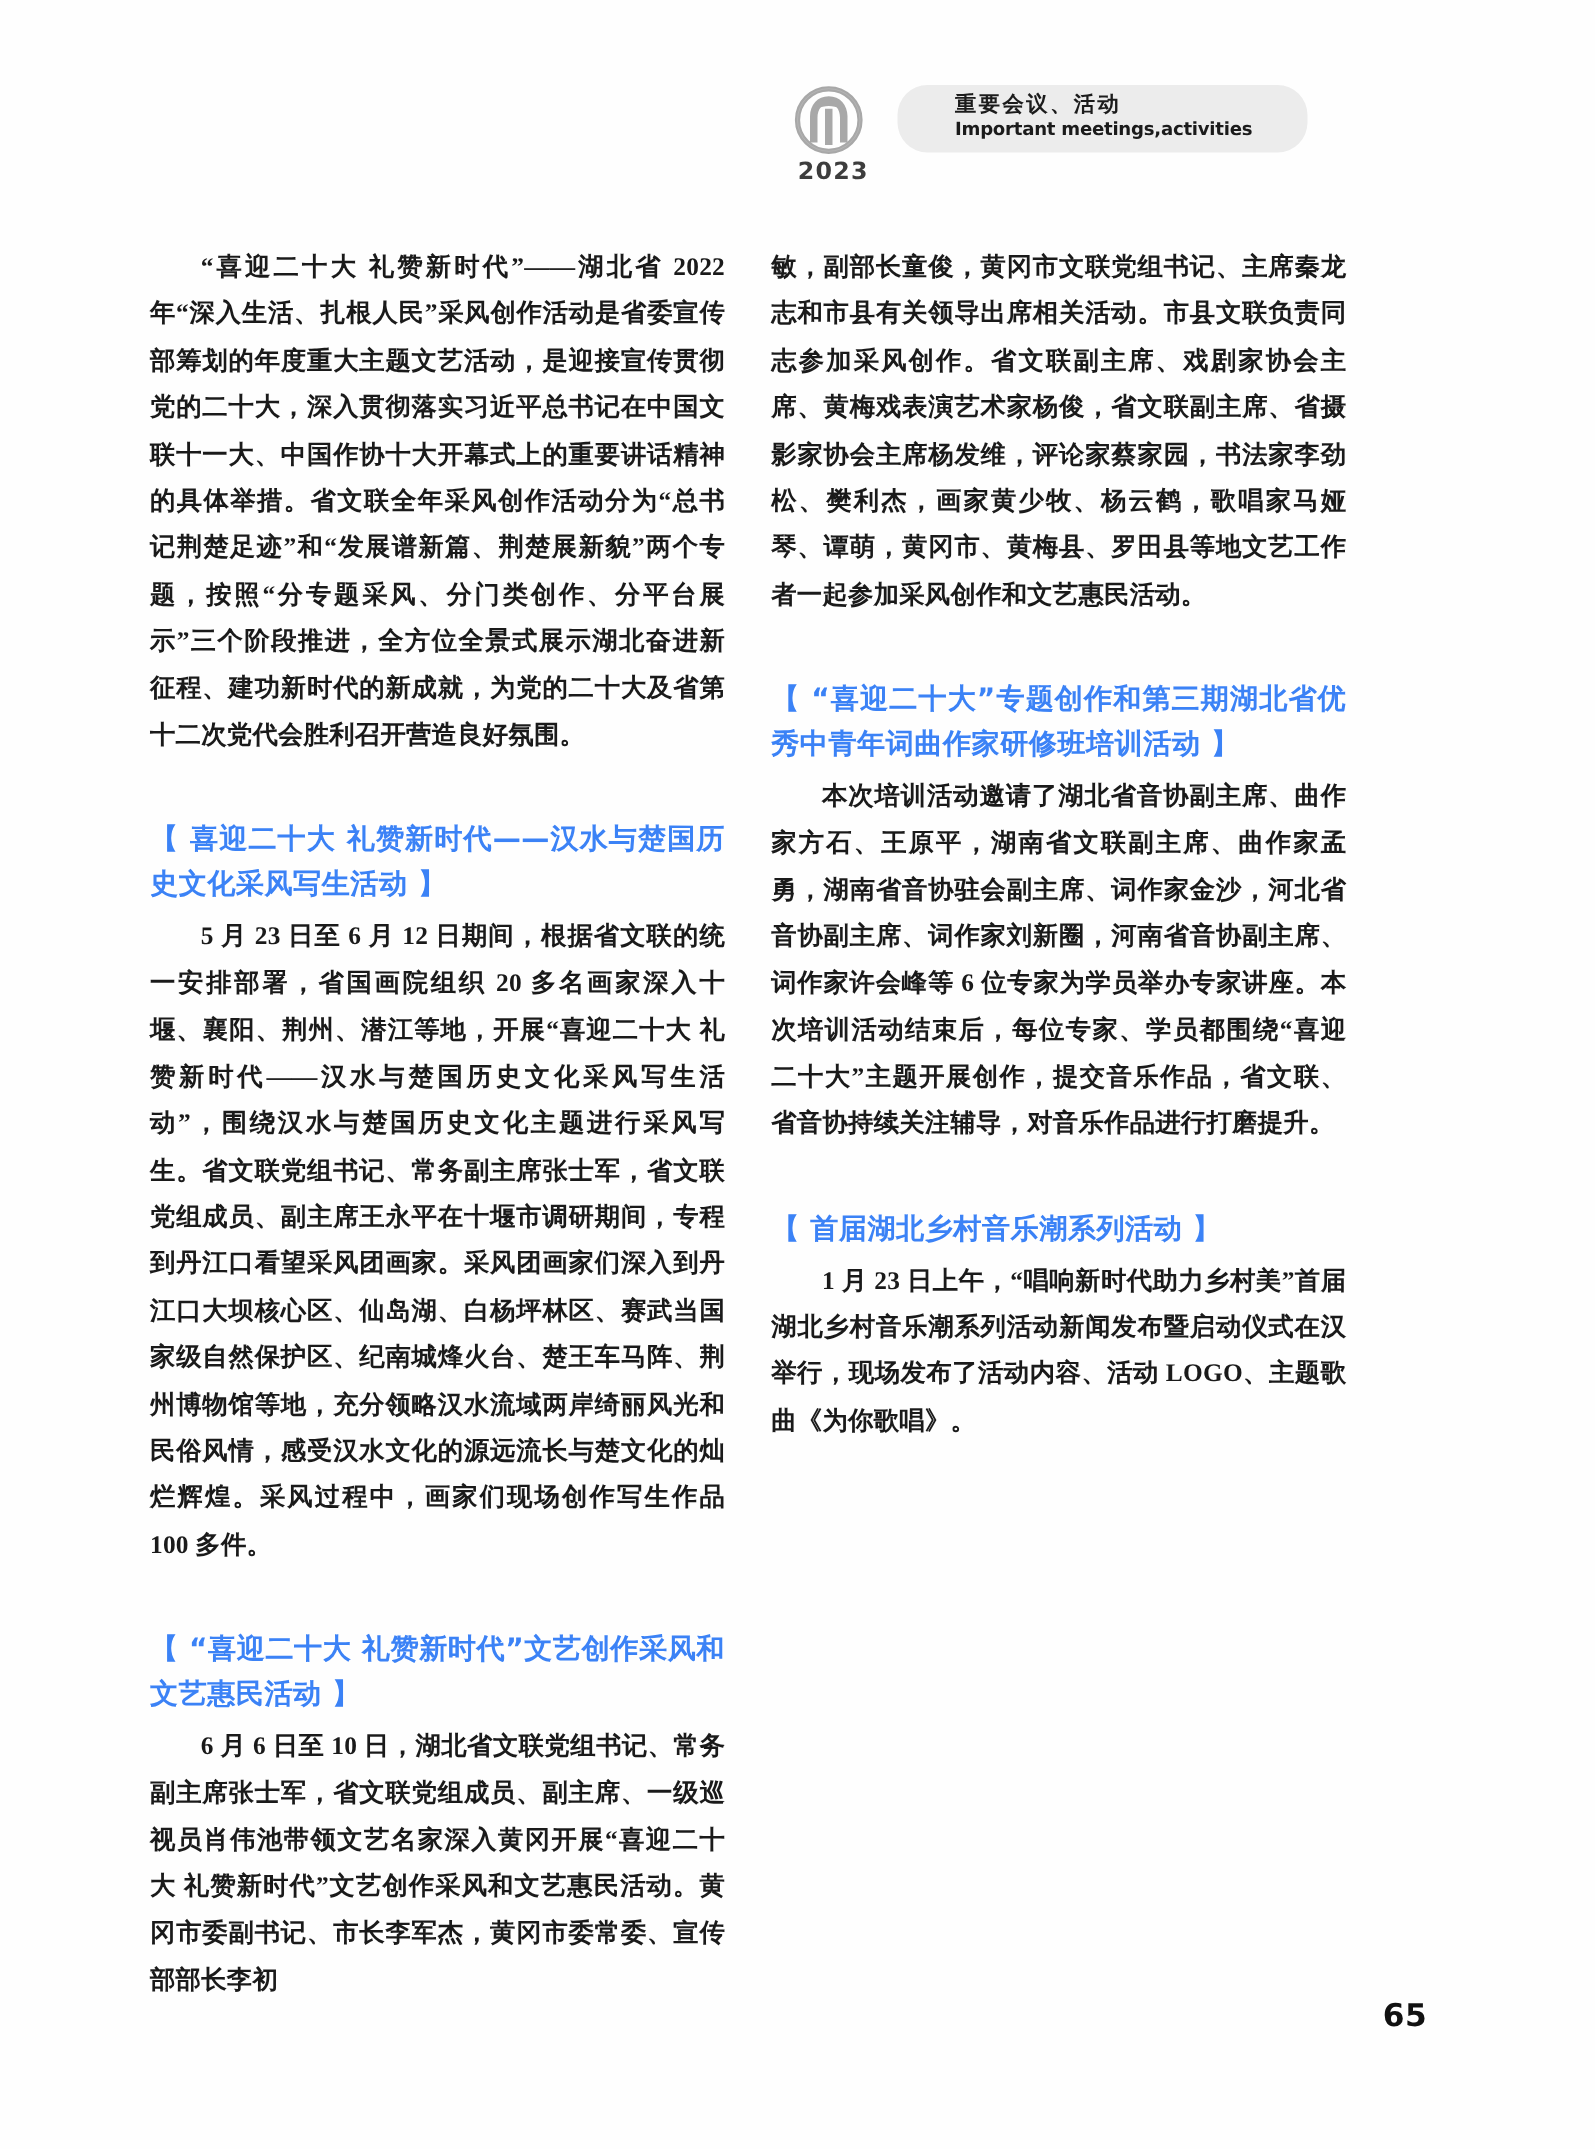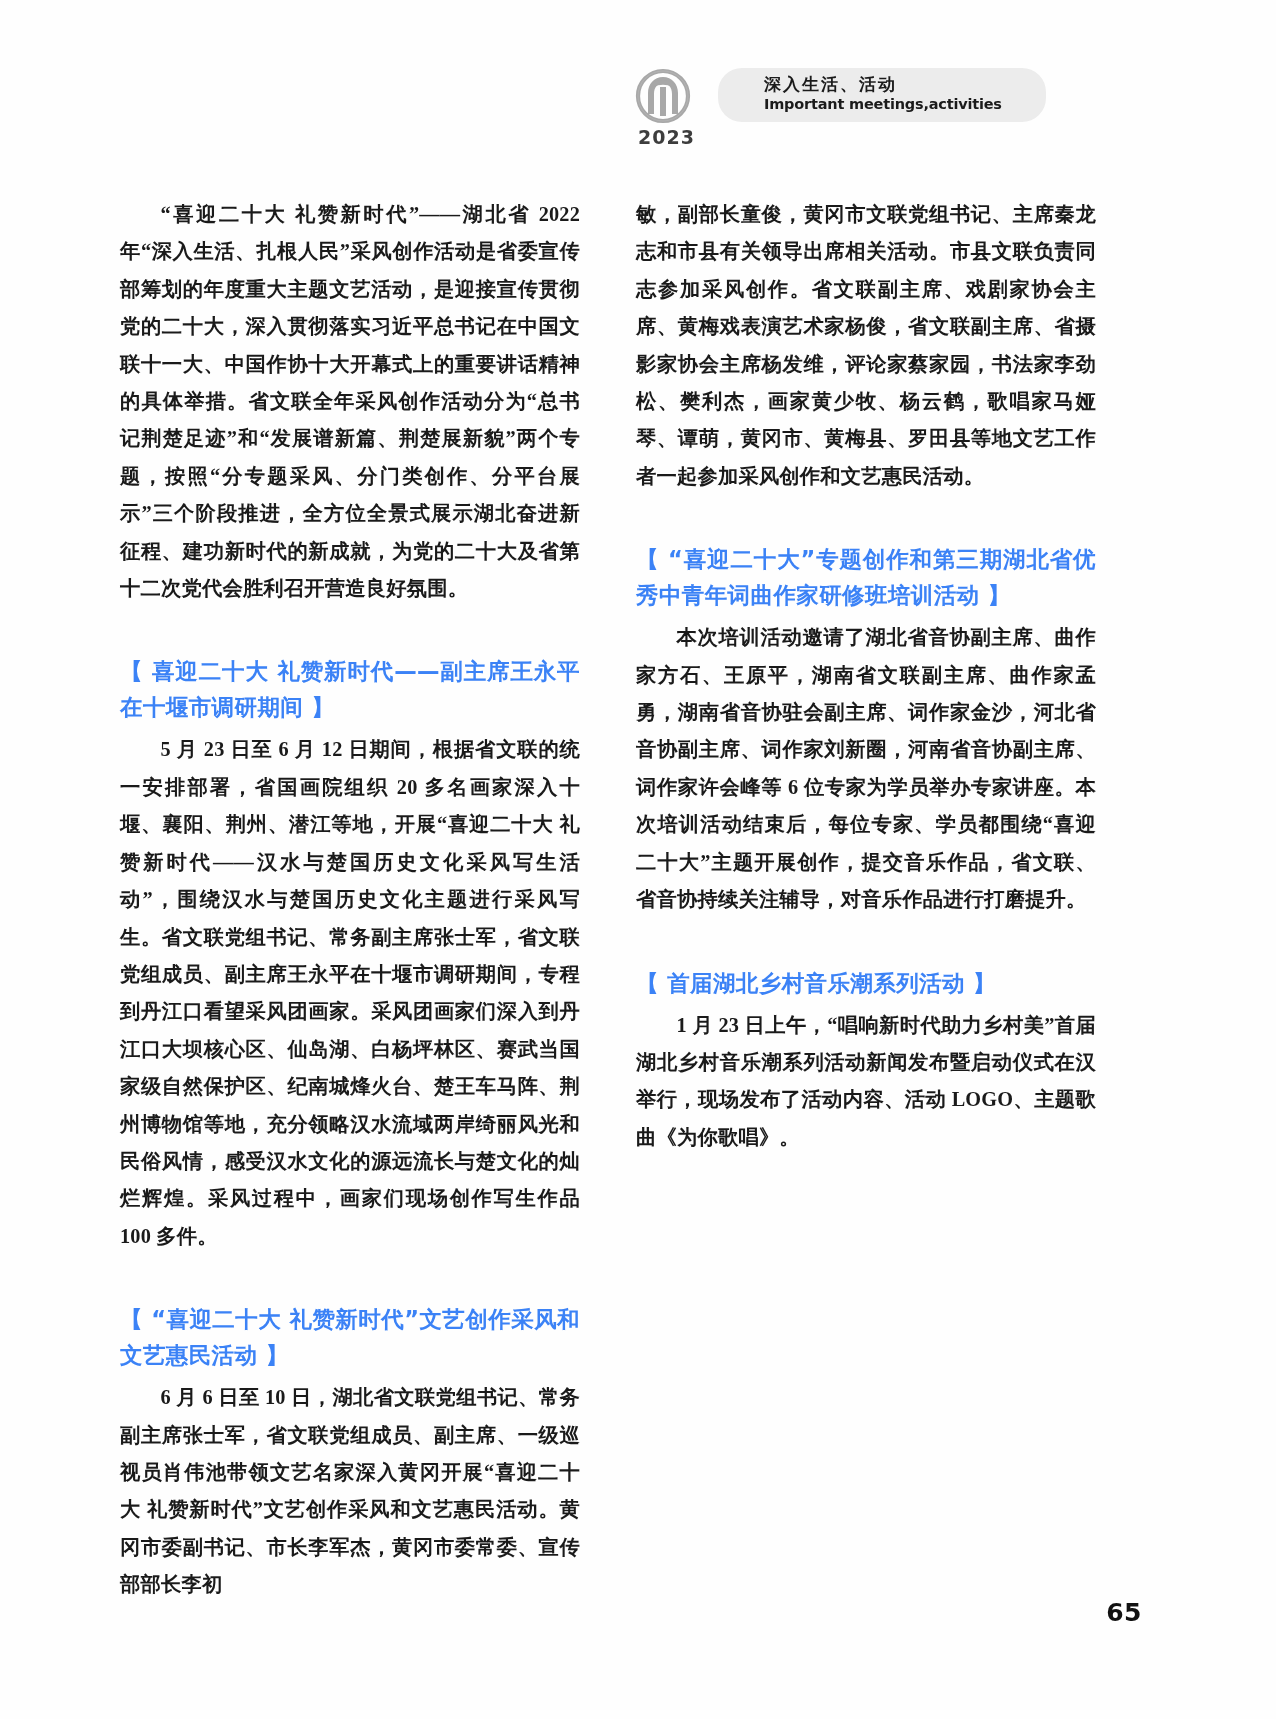--- a/index.html
+++ b/index.html
@@ -89,21 +89,21 @@
     text-align: right;
   }
 
   
   .columns {
     position: absolute;
     top: 196px;
     left: 120px;
     width: 1036px;
     display: flex;
-    gap: 56px;
+    gap: 37px;
   }
   .col {
     width: 460px;
   }
 
   
   .para {
     font-size: 20.3px;
     line-height: 37.4px;
     text-align: justify;
@@ -155,31 +155,31 @@
         <circle cx="31" cy="28" r="25" fill="none" stroke="#a8a8a8" stroke-width="4.2"></circle>
         <path d="M31 9 C22 9 16 16 16 25 L16 46 L22 46 L22 26 C22 19 26 15 31 15 C36 15 40 19 40 26 L40 46 L46 46 L46 25 C46 16 40 9 31 9 Z" fill="#a8a8a8"></path>
         <path d="M28 19 L34 19 L34 48 L28 48 Z" fill="#a8a8a8"></path>
         <path d="M20 15 C25 11 37 11 42 15 L40 19 C35 16 27 16 22 19 Z" fill="#a8a8a8"></path>
         <circle cx="31" cy="28" r="25" fill="none" stroke="#ffffff" stroke-width="0.6" opacity="0.2"></circle>
       </svg>
       <div class="year">2023</div>
     </div>
 
     <div class="header-plate">
-      <div class="header-cn">深入生活、活动</div>
+      <div class="header-cn">重要会议、活动</div>
       <div class="header-en">Important meetings,activities</div>
     </div>
 
   </div>
 
   <div class="columns">
     <div class="col" id="col-left">
         <p class="para">“喜迎二十大 礼赞新时代”——湖北省 2022 年“深入生活、扎根人民”采风创作活动是省委宣传部筹划的年度重大主题文艺活动，是迎接宣传贯彻党的二十大，深入贯彻落实习近平总书记在中国文联十一大、中国作协十大开幕式上的重要讲话精神的具体举措。省文联全年采风创作活动分为“总书记荆楚足迹”和“发展谱新篇、荆楚展新貌”两个专题，按照“分专题采风、分门类创作、分平台展示”三个阶段推进，全方位全景式展示湖北奋进新征程、建功新时代的新成就，为党的二十大及省第十二次党代会胜利召开营造良好氛围。</p>
         <div class="sp-lg"></div>
-        <h2 class="section-title">【 喜迎二十大 礼赞新时代——副主席王永平在十堰市调研期间 】</h2>
+        <h2 class="section-title">【 喜迎二十大 礼赞新时代——汉水与楚国历史文化采风写生活动 】</h2>
         <div class="sp-xs"></div>
         <p class="para">5 月 23 日至 6 月 12 日期间，根据省文联的统一安排部署，省国画院组织 20 多名画家深入十堰、襄阳、荆州、潜江等地，开展“喜迎二十大 礼赞新时代——汉水与楚国历史文化采风写生活动”，围绕汉水与楚国历史文化主题进行采风写生。省文联党组书记、常务副主席张士军，省文联党组成员、副主席王永平在十堰市调研期间，专程到丹江口看望采风团画家。采风团画家们深入到丹江口大坝核心区、仙岛湖、白杨坪林区、赛武当国家级自然保护区、纪南城烽火台、楚王车马阵、荆州博物馆等地，充分领略汉水流域两岸绮丽风光和民俗风情，感受汉水文化的源远流长与楚文化的灿烂辉煌。采风过程中，画家们现场创作写生作品 100 多件。</p>
         <div class="sp-lg"></div>
         <h2 class="section-title">【 “喜迎二十大 礼赞新时代”文艺创作采风和文艺惠民活动 】</h2>
         <div class="sp-xs"></div>
         <p class="para">6 月 6 日至 10 日，湖北省文联党组书记、常务副主席张士军，省文联党组成员、副主席、一级巡视员肖伟池带领文艺名家深入黄冈开展“喜迎二十大 礼赞新时代”文艺创作采风和文艺惠民活动。黄冈市委副书记、市长李军杰，黄冈市委常委、宣传部部长李初</p>
       </div>
     <div class="col" id="col-right">
         <p class="para no-indent">敏，副部长童俊，黄冈市文联党组书记、主席秦龙志和市县有关领导出席相关活动。市县文联负责同志参加采风创作。省文联副主席、戏剧家协会主席、黄梅戏表演艺术家杨俊，省文联副主席、省摄影家协会主席杨发维，评论家蔡家园，书法家李劲松、樊利杰，画家黄少牧、杨云鹤，歌唱家马娅琴、谭萌，黄冈市、黄梅县、罗田县等地文艺工作者一起参加采风创作和文艺惠民活动。</p>
         <div class="sp-lg"></div>

